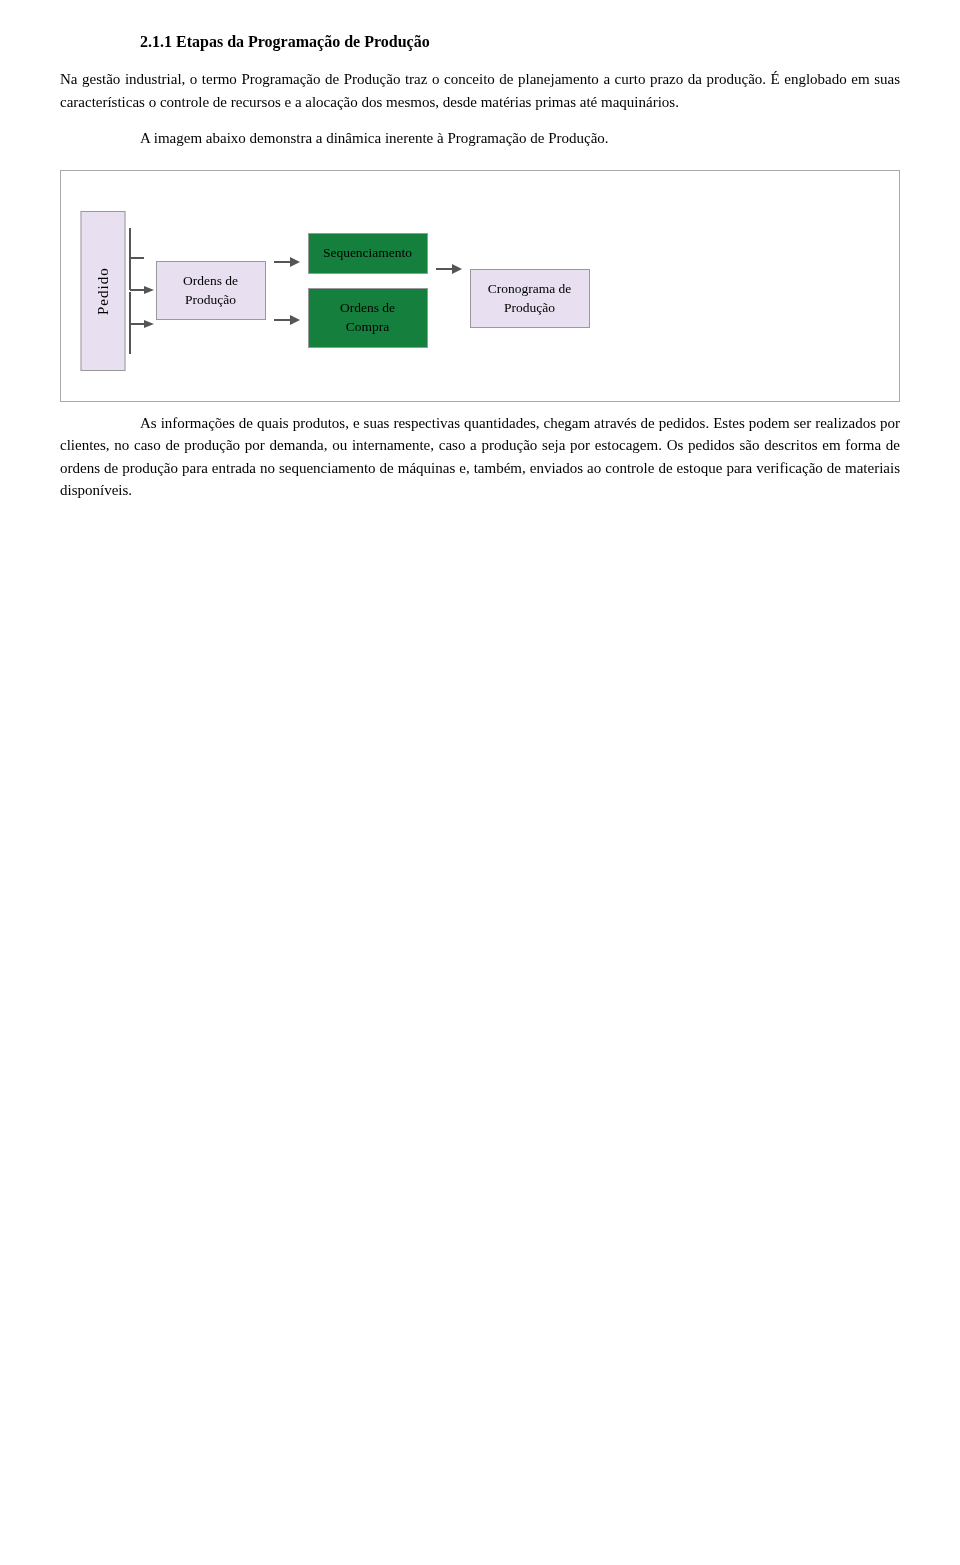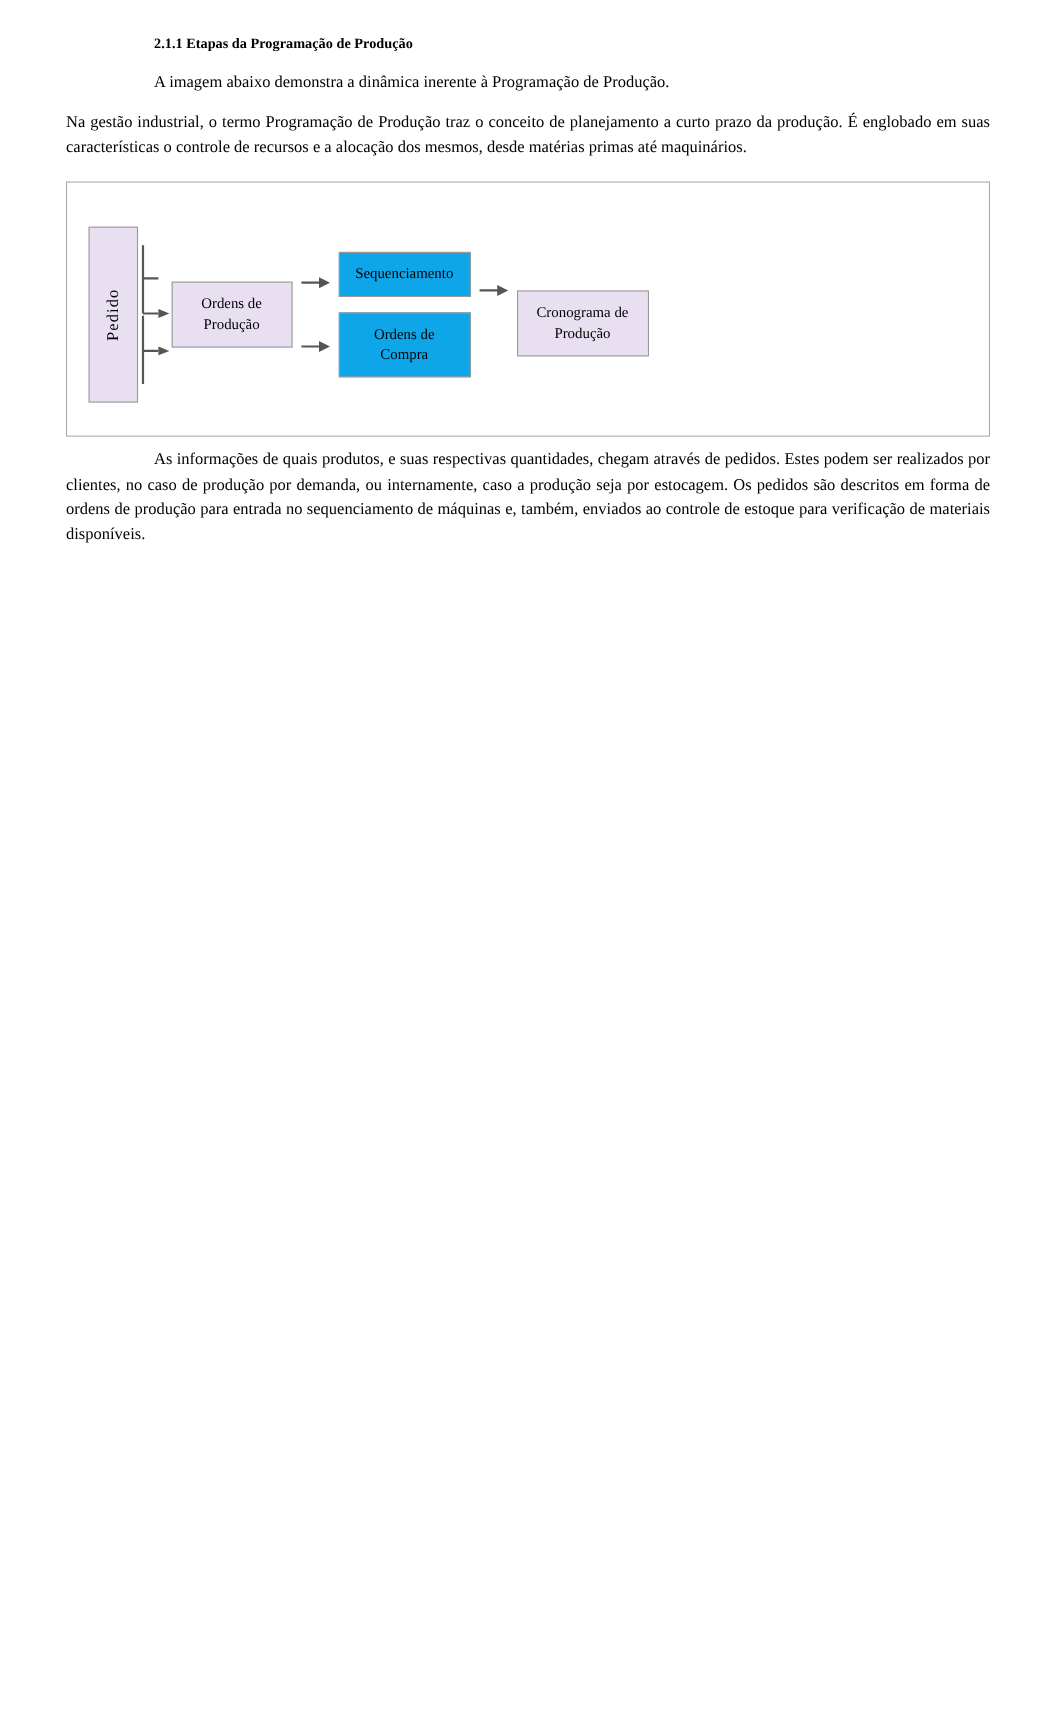--- a/index.html
+++ b/index.html
@@ -27,21 +27,21 @@
     .paragraph {
       text-align: justify;
       margin-bottom: 14px;
     }
 
     .indent {
       text-indent: 80px;
     }
 
     .section-heading {
-      font-size: 13px;
+      font-size: 16px;
       font-weight: bold;
       margin-bottom: 14px;
       text-indent: 80px;
     }
 
     .figure-container {
       border: 1px solid #aaaaaa;
       padding: 30px 20px 20px 20px;
       margin: 20px 0 10px 0;
       position: relative;
@@ -67,21 +67,21 @@
       background: #e8e0f0;
       border: 1px solid #999;
       padding: 10px 14px;
       text-align: center;
       font-size: 13.5px;
       line-height: 1.4;
       min-width: 110px;
     }
 
     .middle-flow-box {
-      background: #0ea5e9;
+      background: #15803d;
       border: 1px solid #999;
       padding: 10px 14px;
       text-align: center;
       font-size: 13.5px;
       line-height: 1.4;
       min-width: 120px;
     }
 
     .right-flow-box {
       background: #e8e0f0;
@@ -132,26 +132,26 @@
 <body>
 
 <div class="page-content">
 
 
 
   <p class="section-heading">
     <span>2.1.1 Etapas da Programação de Produção</span>
   </p>
 
+  <p class="paragraph">
+    <span>Na gestão industrial, o termo Programação de Produção traz o conceito de planejamento a curto prazo da produção. É englobado em suas características o controle de recursos e a alocação dos mesmos, desde matérias primas até maquinários.</span>
+  </p>
+
   <p class="paragraph indent">
     <span>A imagem abaixo demonstra a dinâmica inerente à Programação de Produção.</span>
-  </p>
-
-  <p class="paragraph">
-    <span>Na gestão industrial, o termo Programação de Produção traz o conceito de planejamento a curto prazo da produção. É englobado em suas características o controle de recursos e a alocação dos mesmos, desde matérias primas até maquinários.</span>
   </p>
 
   <div class="figure-container">
     <div class="flow-diagram">
 
       <div class="pedido-box">
         <span>Pedido</span>
       </div>
 
       <svg width="30" height="130">

